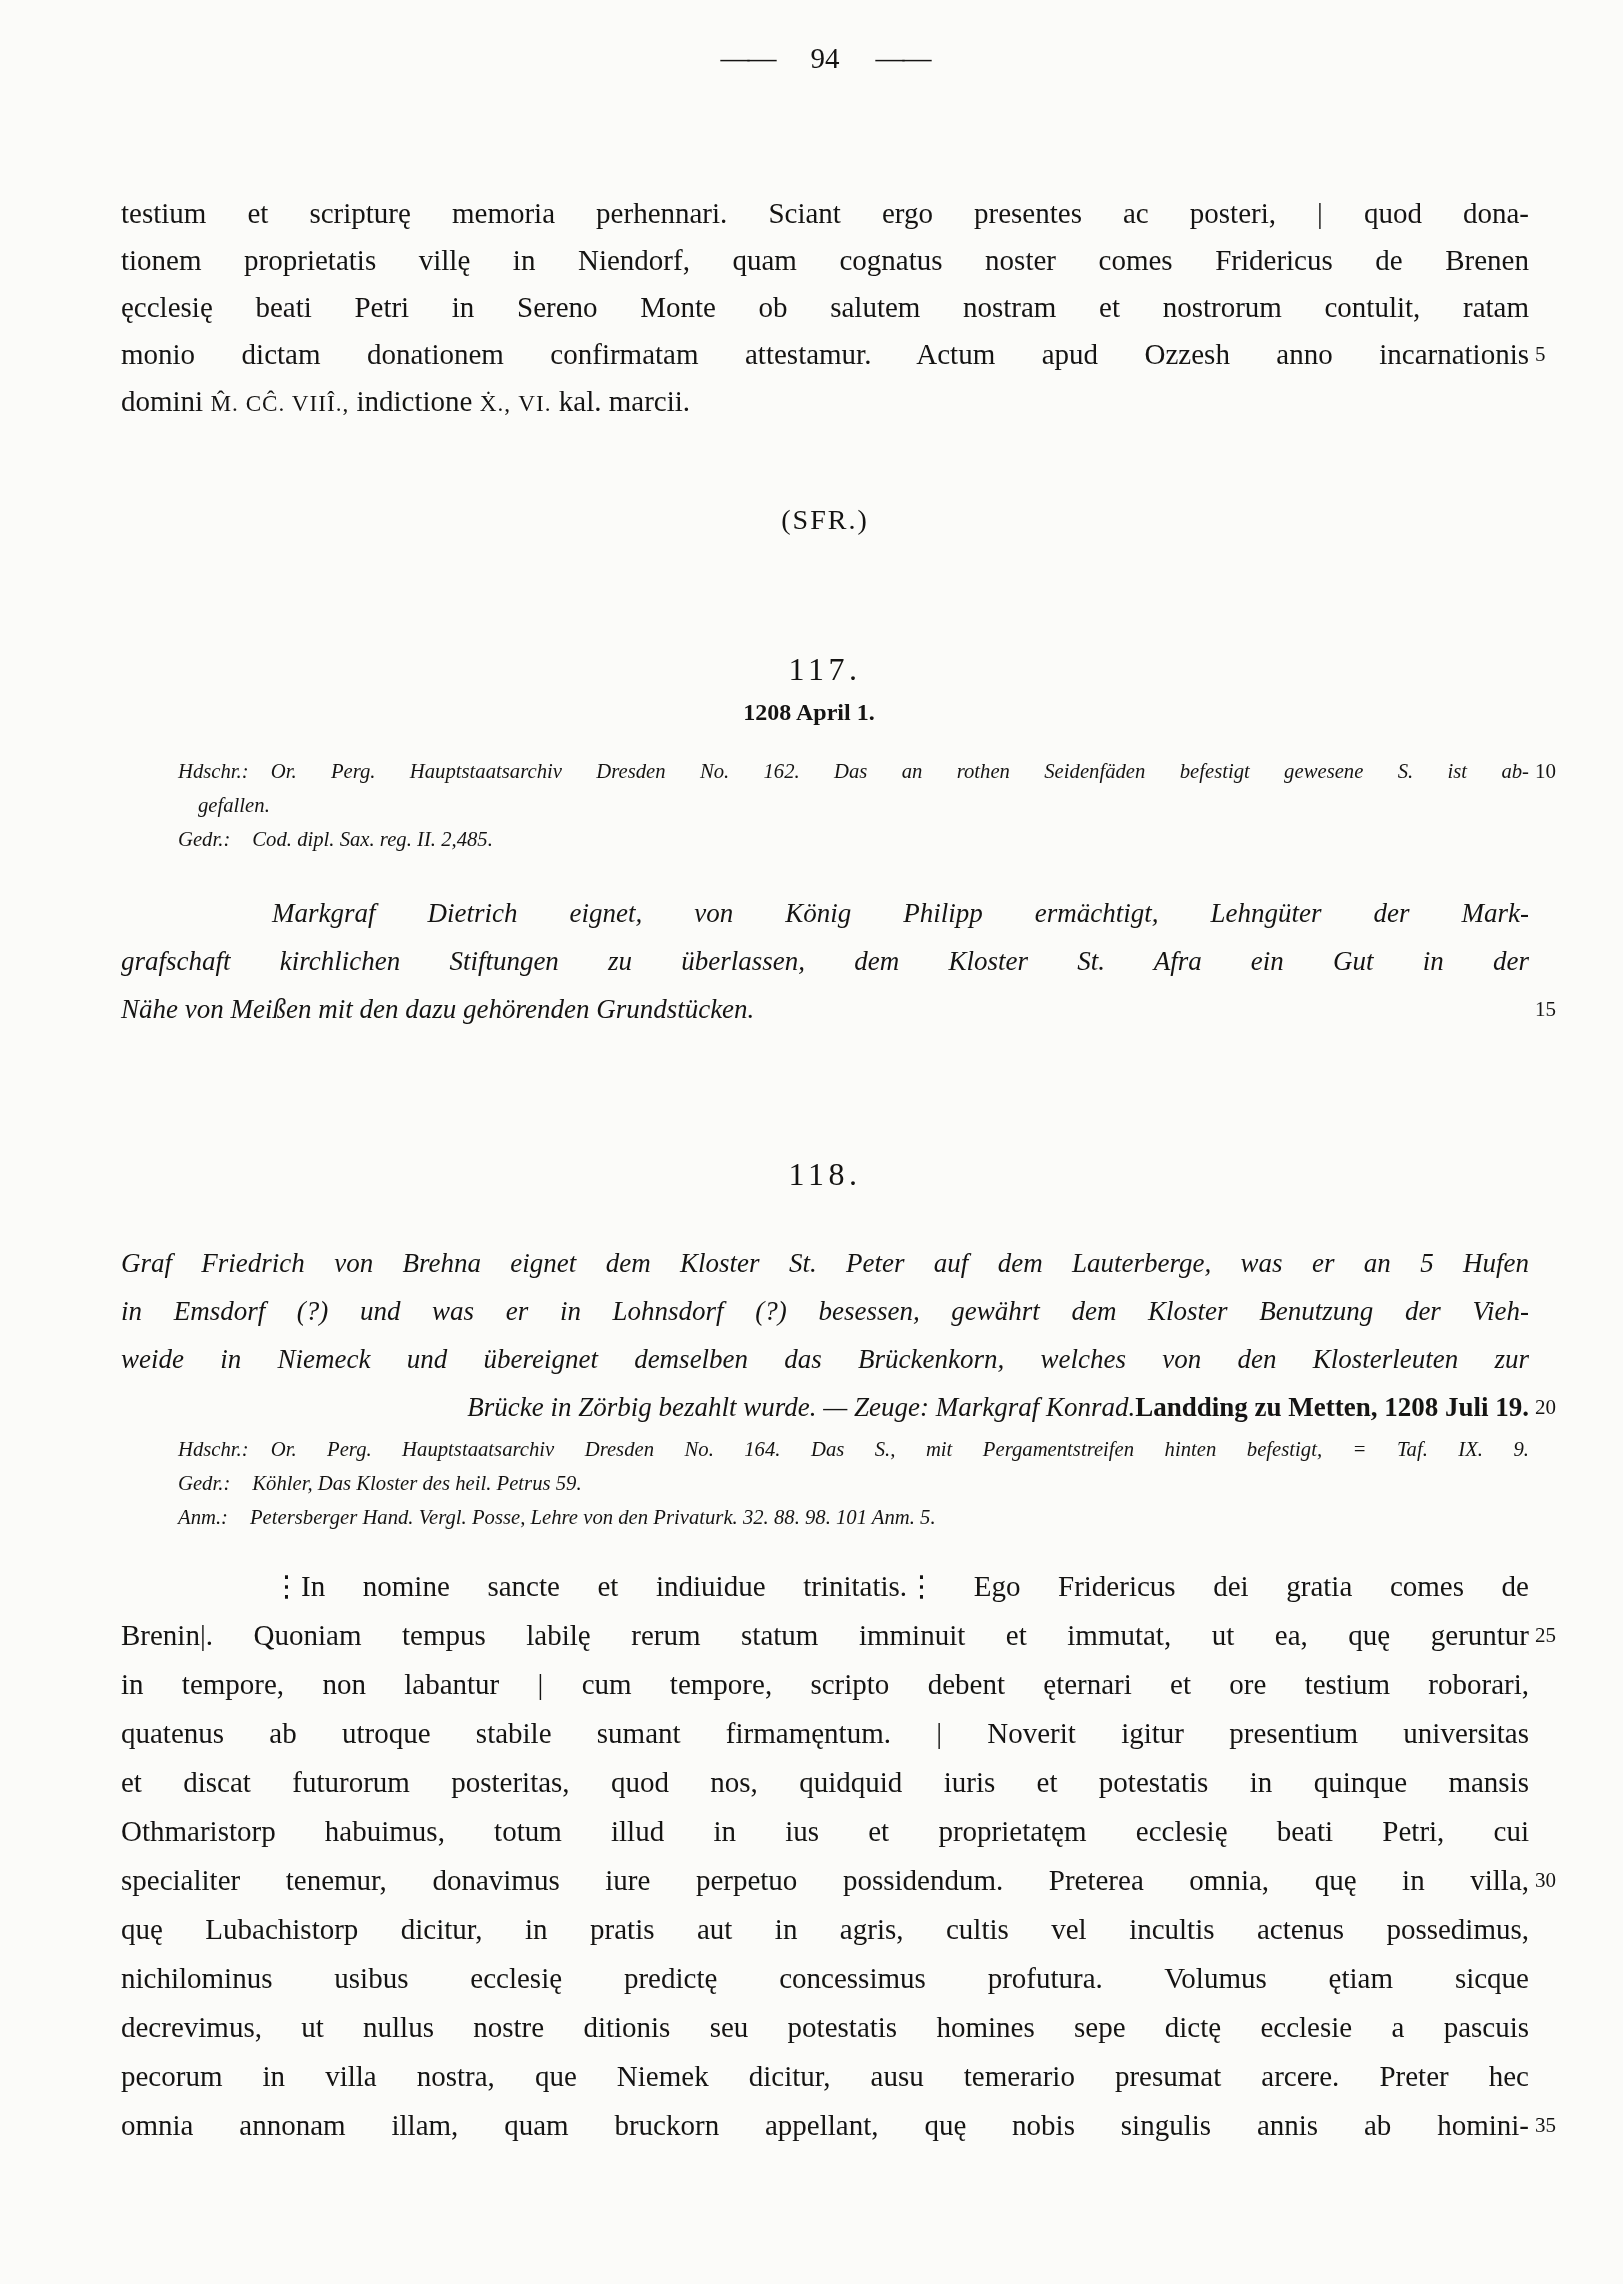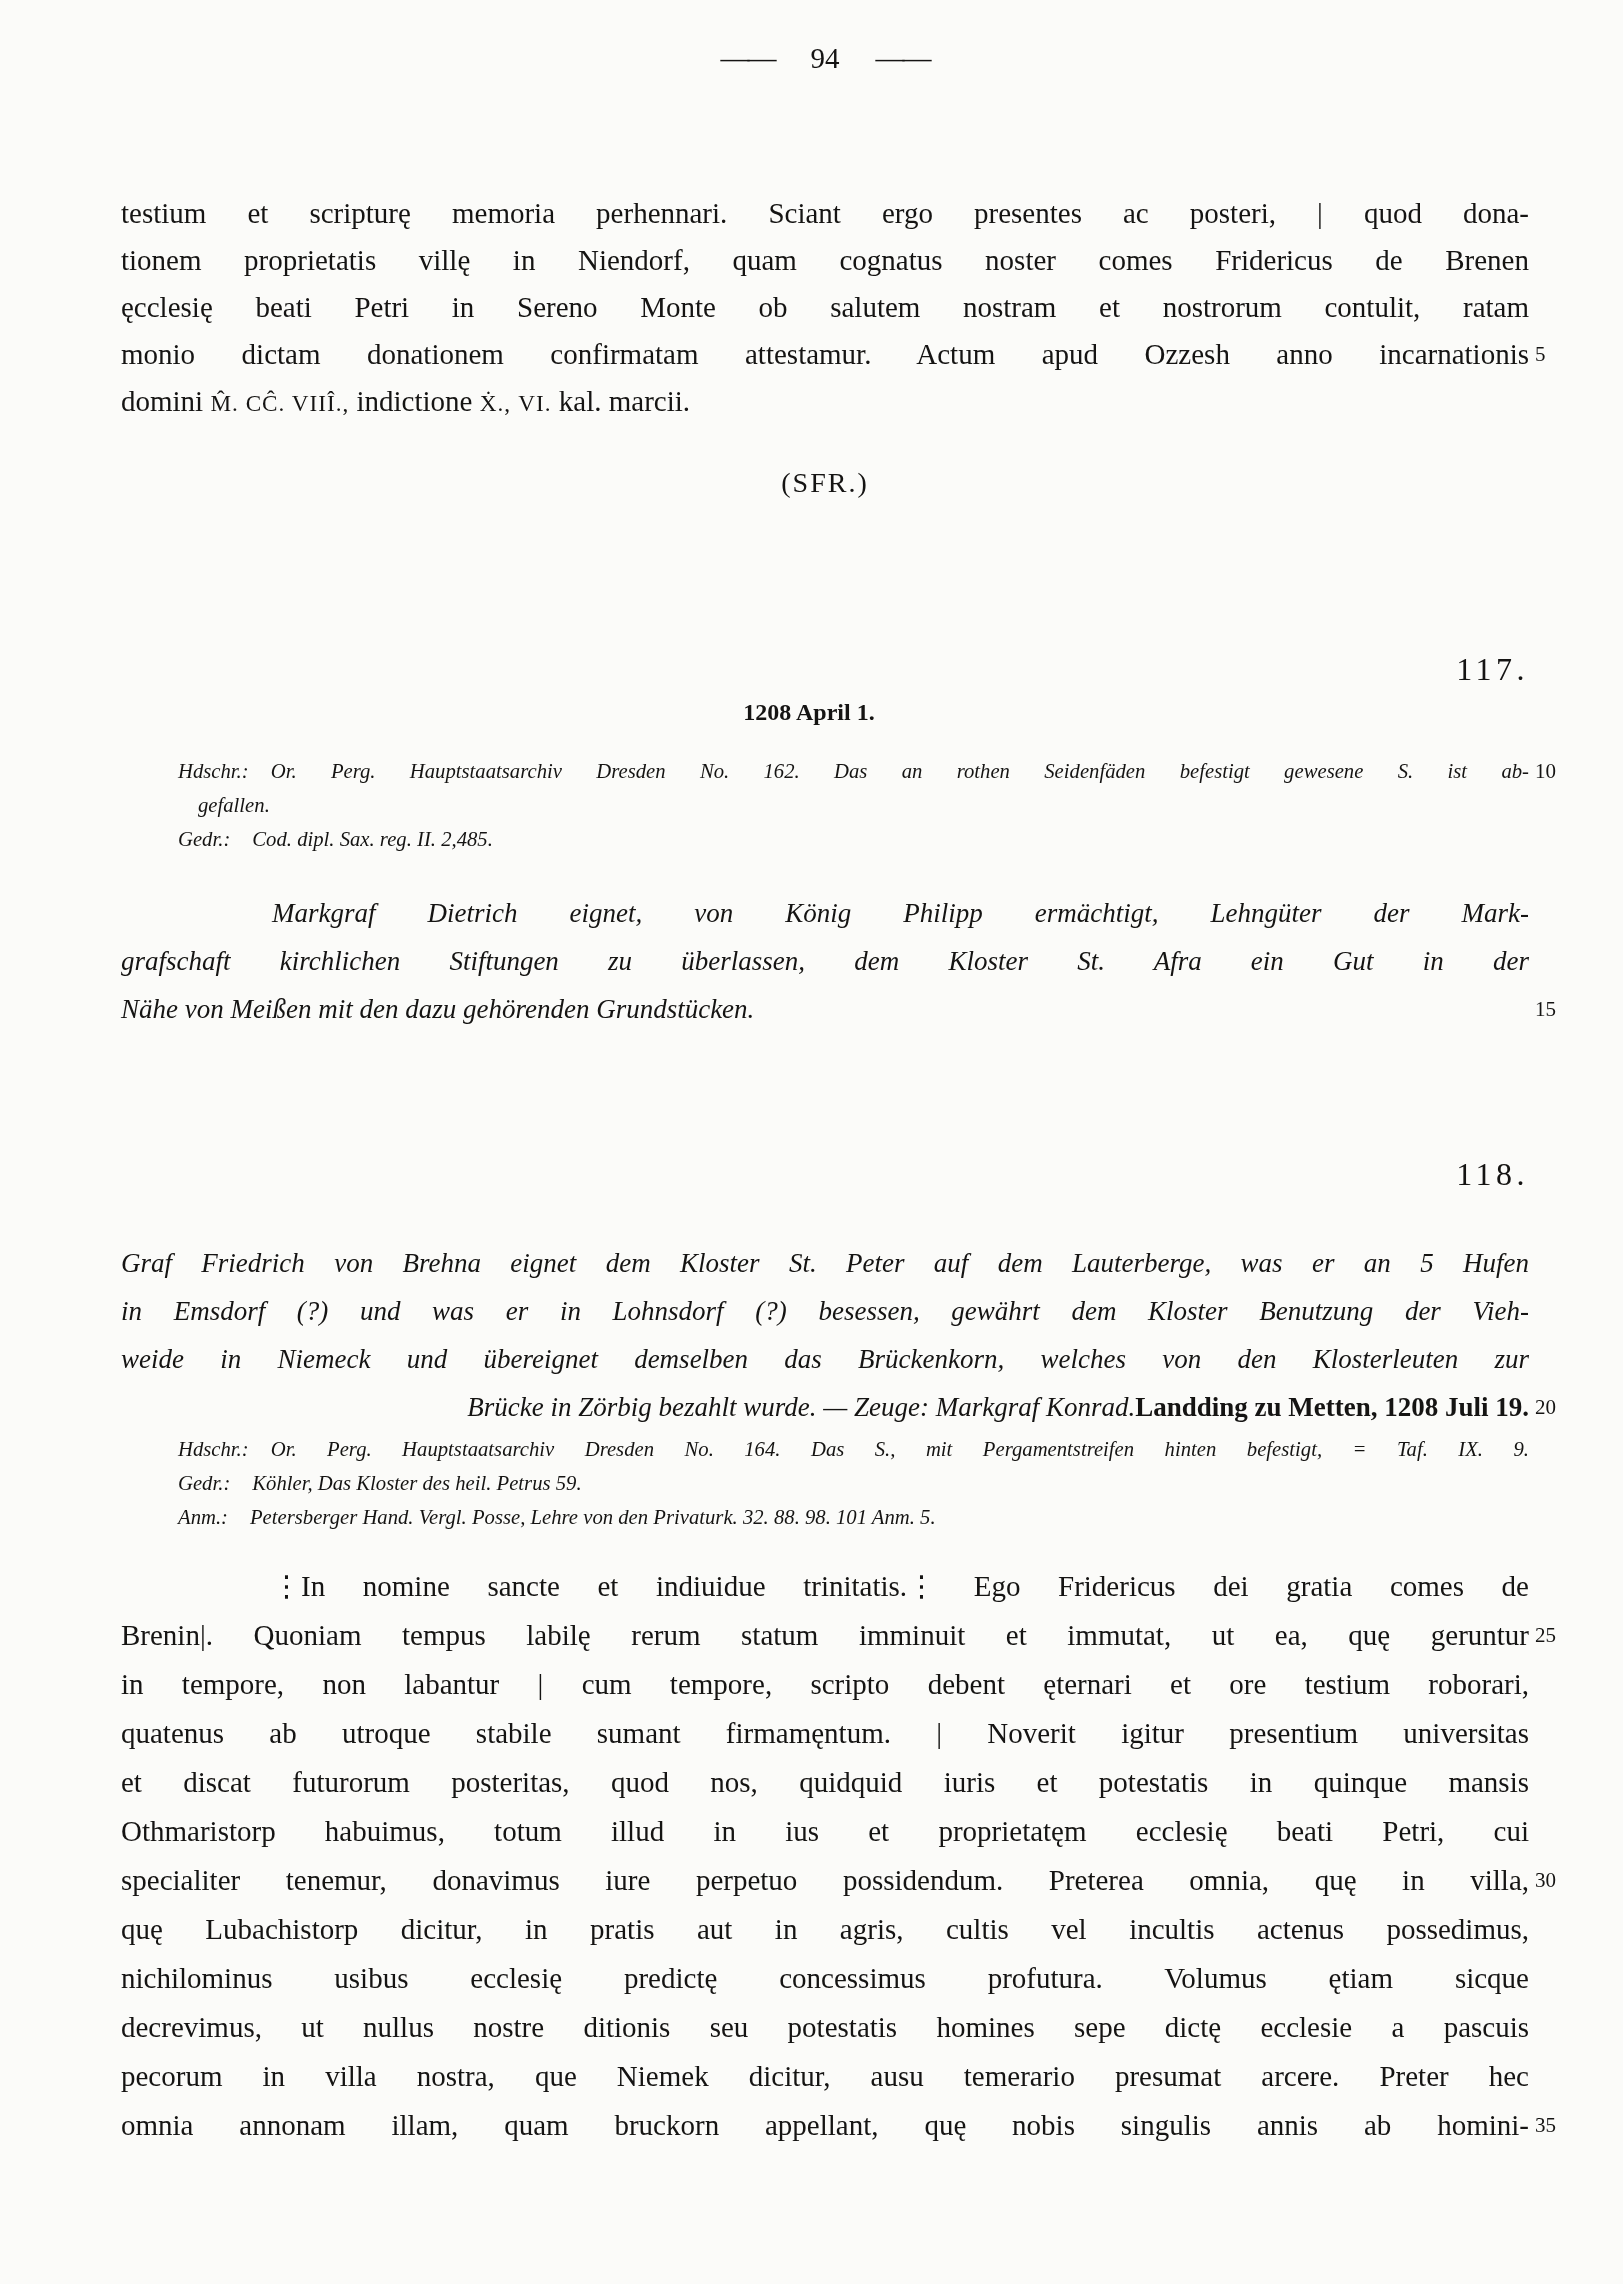--- a/index.html
+++ b/index.html
@@ -22,21 +22,21 @@
   .ln{position:relative;line-height:47px;white-space:normal;}
   .just{text-align:justify;text-align-last:justify;}
   .latin{font-size:29px;}
   .mnum{position:absolute;left:1414px;top:0;width:55px;font-size:21px;
         font-style:normal;font-weight:normal;text-align:left;line-height:inherit;}
 
   .sc{font-size:0.8em;letter-spacing:1px;}
 
   .sfr{font-size:28px;letter-spacing:2px;text-align:center;}
 
-  .entryno{font-size:32px;letter-spacing:4.5px;text-align:right;}
+  .entryno{font-size:32px;letter-spacing:4.5px;text-align:center;}
   .entrydate{font-size:24px;font-weight:bold;text-align:center;padding-right:32px;}
 
   .apparatus .ln{line-height:34px;font-size:20.7px;font-style:italic;
                  padding-left:57px;}
   .apparatus .ln.cont{padding-left:77px;}
   .applabel{margin-right:22px;}
 
   .regest .ln{line-height:48px;font-size:27px;font-style:italic;}
   .indent1{text-indent:151px;}
 
@@ -62,21 +62,21 @@
       <div class="ln just"><span>testium et scripturę memoria perhennari.  Sciant ergo presentes ac posteri, | quod dona-</span></div>
       <div class="ln just"><span>tionem proprietatis villę in Niendorf, quam cognatus noster comes Fridericus de Brenen</span></div>
       <div class="ln just"><span>ęcclesię beati Petri in Sereno Monte ob salutem nostram et nostrorum contulit, ratam</span></div>
       <div class="ln just">
         <span>monio dictam donationem confirmatam attestamur.  Actum apud Ozzesh anno incarnationis</span>
         <span class="mnum">5</span>
       </div>
       <div class="ln"><span>domini </span><span class="sc">M̂. CĈ. VIIÎ.,</span><span> indictione </span><span class="sc">Ẋ.,</span><span> </span><span class="sc">VI.</span><span> kal. marcii.</span></div>
     </section>
 
-    <div class="abs sfr" style="top:467px">(SFR.)</div>
+    <div class="abs sfr" style="top:504px">(SFR.)</div>
 
     <section class="abs" style="top:651px">
       <div class="entryno">117.</div>
       <div class="entrydate" style="margin-top:11px">1208 April 1.</div>
     </section>
 
     <section class="abs apparatus" style="top:754px">
       <div class="ln just">
         <span class="applabel">Hdschr.:</span><span>Or. Perg. Hauptstaatsarchiv Dresden No. 162.  Das an rothen Seidenfäden befestigt gewesene S. ist ab-</span>
         <span class="mnum">10</span>

